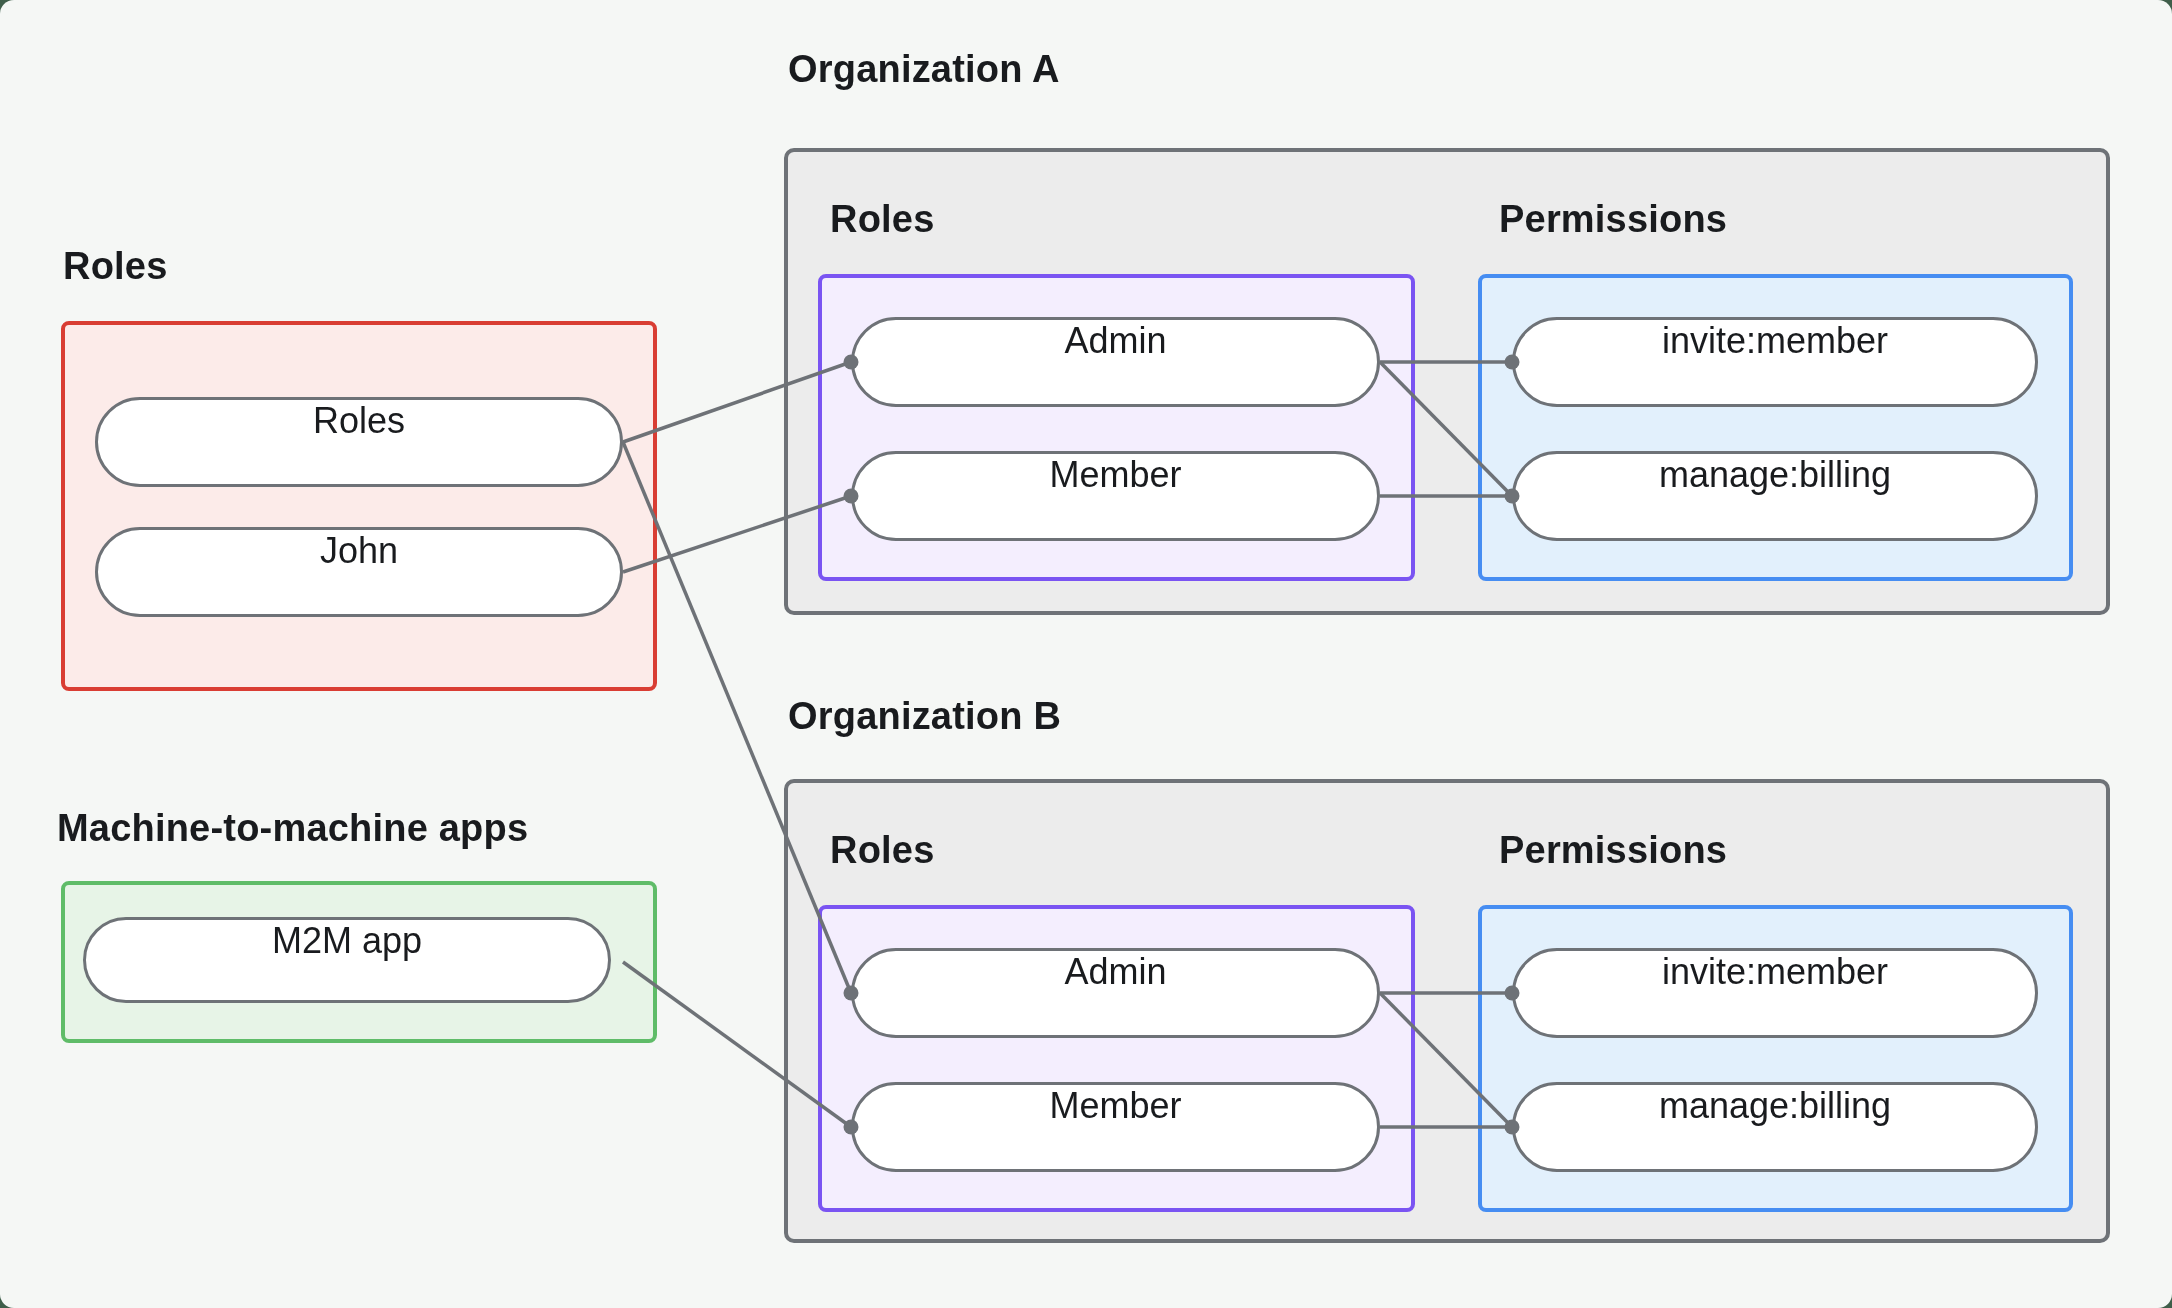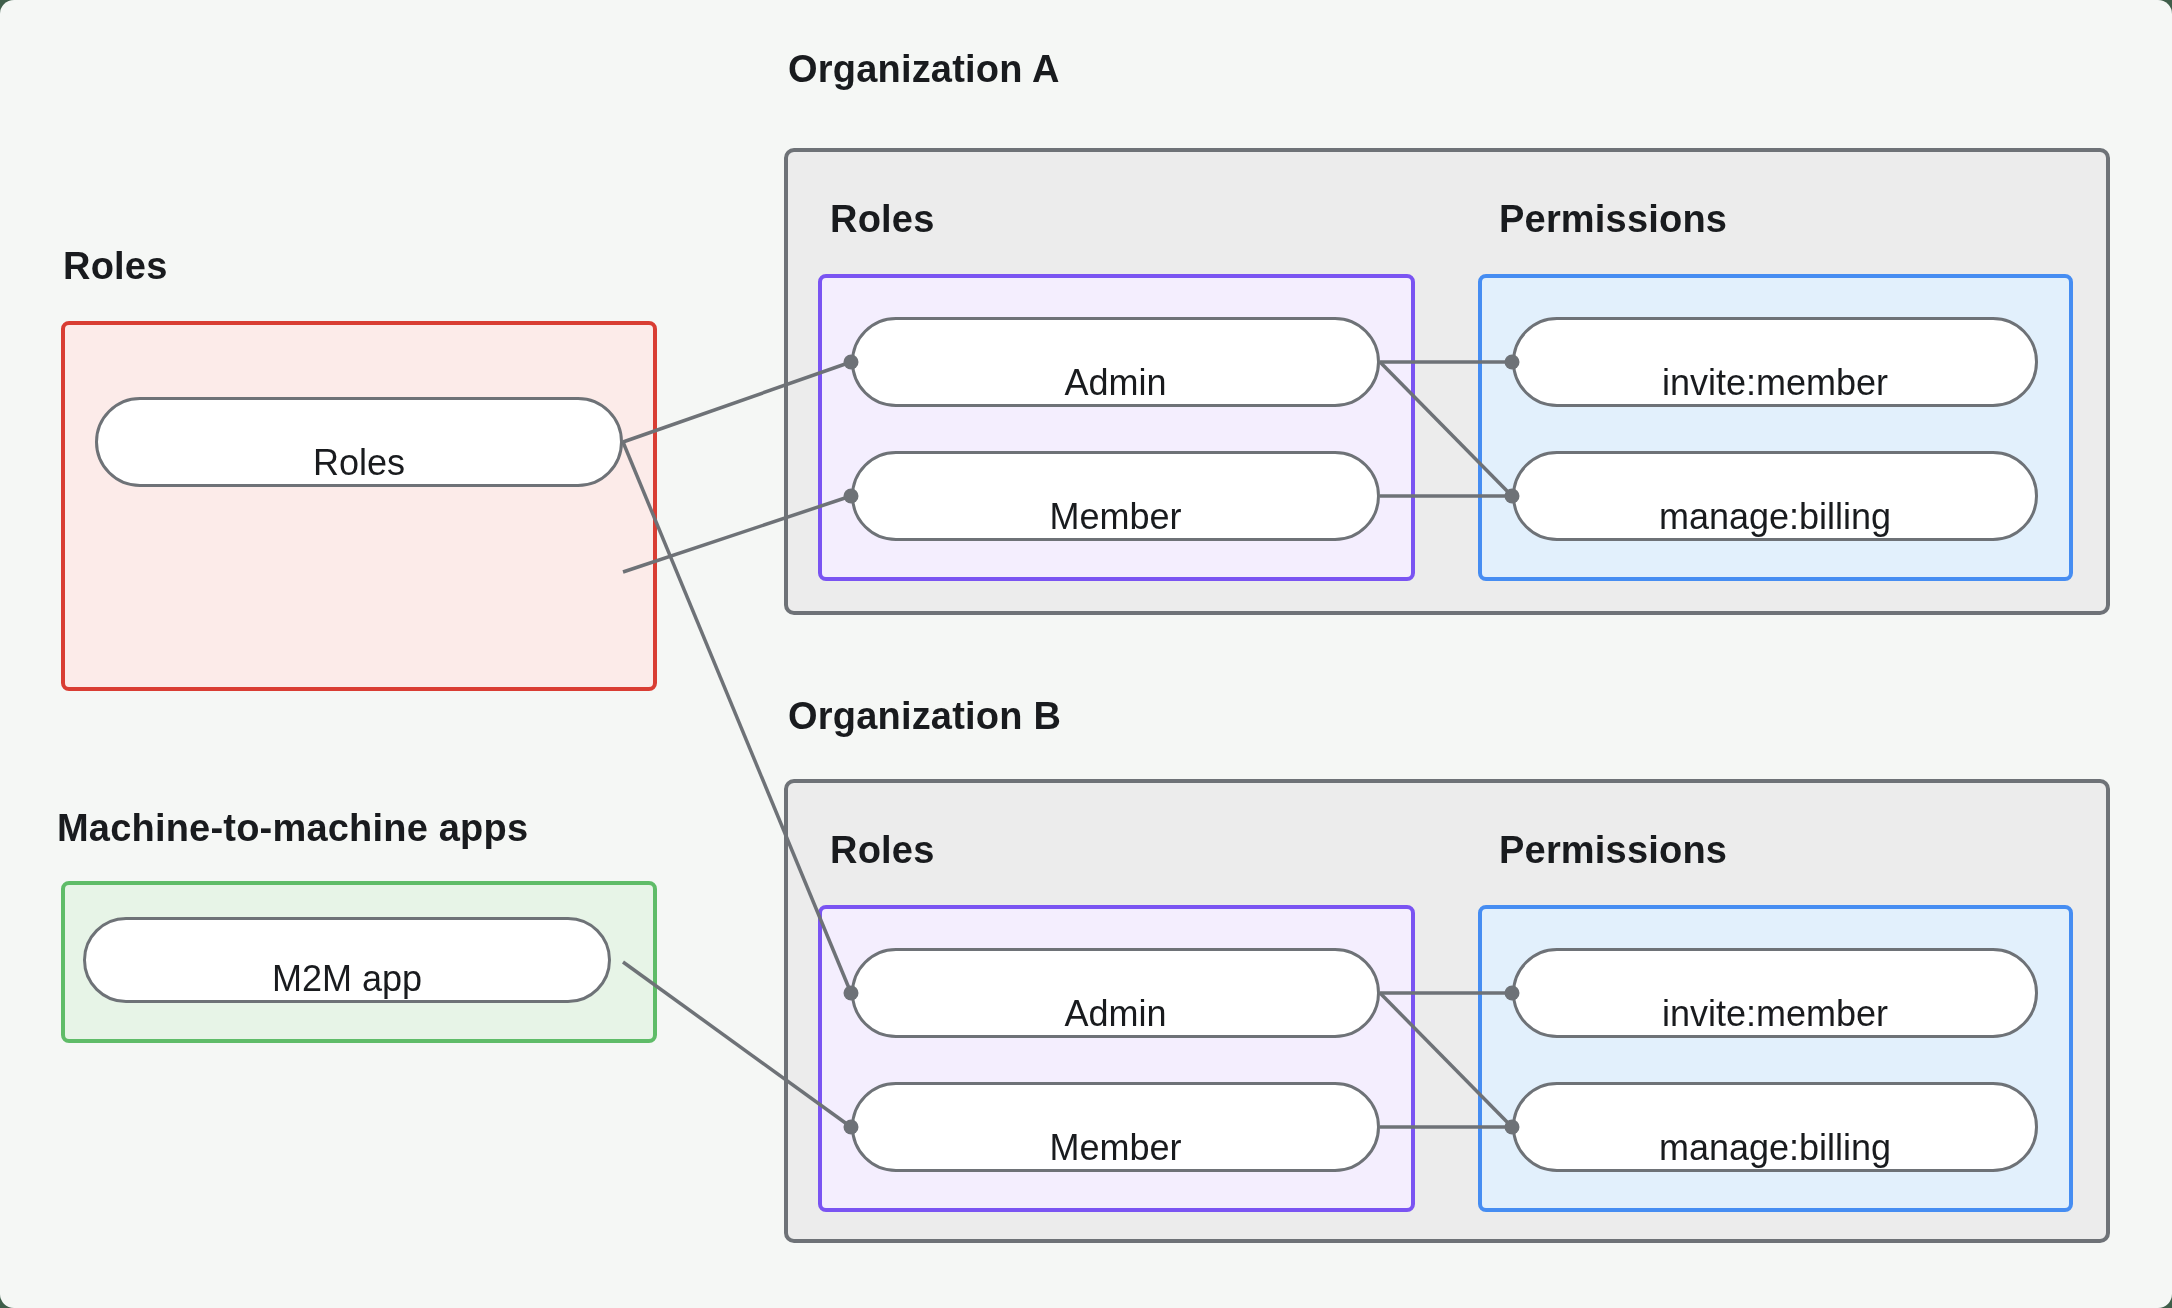--- a/index.html
+++ b/index.html
@@ -27,39 +27,42 @@
   .box-users{background:var(--users-bg,#fcebe9);border:4px solid var(--users-border,#d93d33);}
   .box-m2m{background:var(--m2m-bg,#e7f4e7);border:4px solid var(--m2m-border,#5fbc68);}
   .box-org{background:var(--org-bg,#ececec);border:4px solid var(--org-border,#6e7277);border-radius:10px;}
   .box-roles{background:var(--roles-bg,#f4eefe);border:4px solid var(--roles-border,#7a54f2);}
   .box-perms{background:var(--perms-bg,#e2f0fc);border:4px solid var(--perms-border,#468df2);}
   .pill{
     position:absolute;box-sizing:border-box;
     background:var(--pill-bg,#ffffff);
     border:3px solid var(--pill-border,#6e7277);
     border-radius:60px;
-    display:flex;align-items:flex-end;justify-content:center;
+    display:flex;align-items:flex-start;justify-content:center;
   }
   .pill span{
     font-size:36px;font-weight:400;color:var(--text,#191b1e);
     white-space:nowrap;
   }
   svg.edges{position:absolute;left:0;top:0;pointer-events:none;}
   svg.edges line{stroke:var(--line,#6e7277);stroke-width:3.5;}
   svg.edges circle{fill:var(--line,#6e7277);}
 </style>
 </head>
 <body>
 
 <div class="card">
 
   <div class="label" style="left:63px;top:243px">Roles</div>
   <div class="group-box box-users" style="left:61px;top:321px;width:596px;height:370px"></div>
   <div class="pill" style="left:95px;top:397px;width:528px;height:90px">
     <span>Roles</span>
+  </div>
+  <div class="pill" style="left:95px;top:527px;width:528px;height:90px">
+    <span>John</span>
   </div>
 
   <div class="label" style="left:57px;top:805px">Machine-to-machine apps</div>
   <div class="group-box box-m2m" style="left:61px;top:881px;width:596px;height:162px"></div>
   <div class="pill" style="left:83px;top:917px;width:528px;height:86px">
     <span>M2M app</span>
   </div>
 
   <div class="label" style="left:788px;top:46px">Organization A</div>
   <div class="group-box box-org" style="left:784px;top:148px;width:1326px;height:467px"></div>

